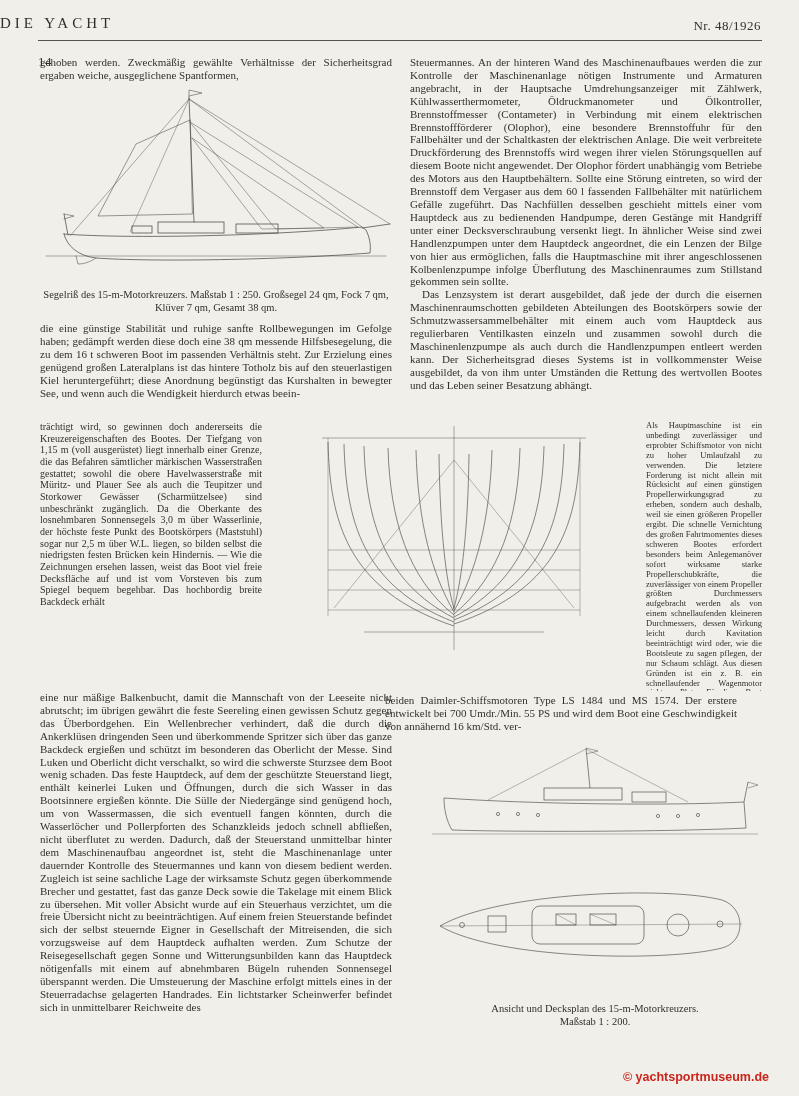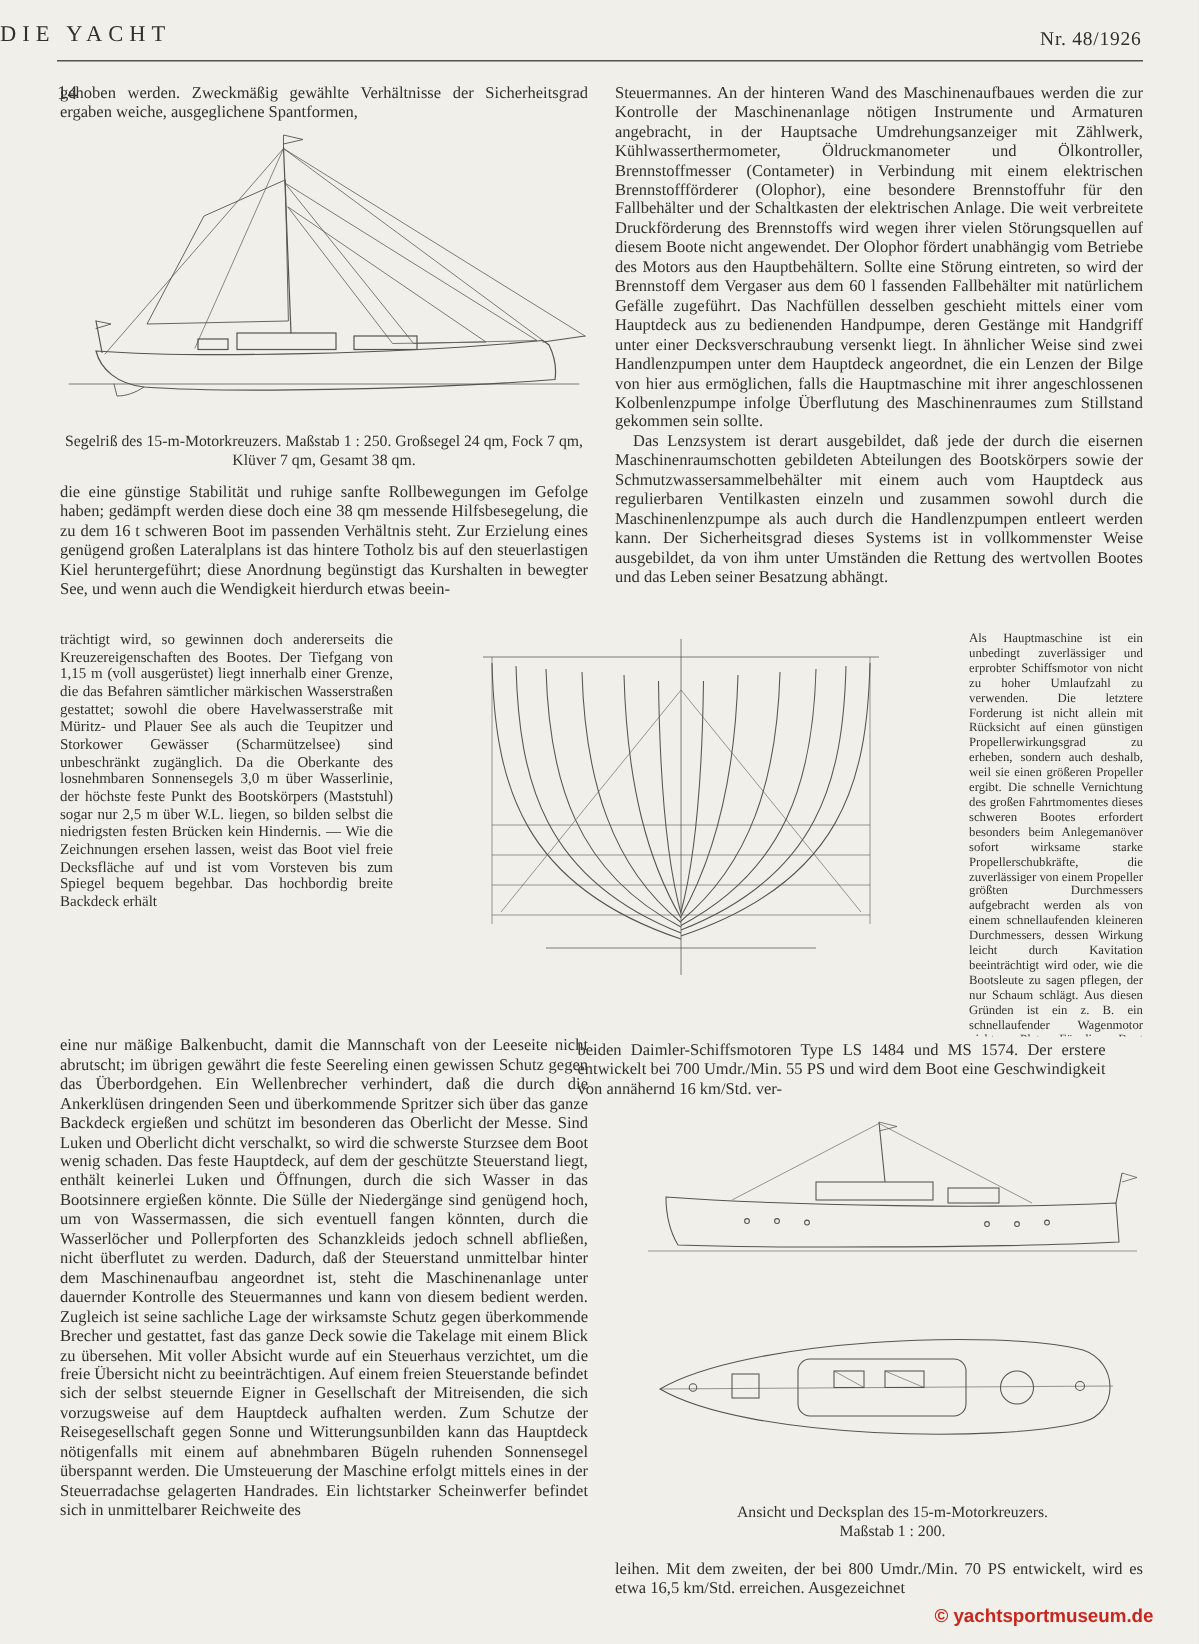--- a/index.html
+++ b/index.html
@@ -166,17 +166,16 @@
         <circle cx="292" cy="184" r="3"></circle>
         <circle cx="34" cy="185" r="2.5"></circle>
       </g>
     </svg>
   </div>
   <div class="abs caption" style="left:428px;top:1002px;width:334px;">
     <div>Ansicht und Decksplan des 15-m-Motorkreuzers.</div>
     <div>Maßstab 1 : 200.</div>
   </div>
 
-  <div class="abs body-text" style="left:410px;top:1040px;width:352px;height:28px;">leihen. Mit dem zweiten, der bei 800 Umdr./Min. 70 PS entwickelt, wird es etwa 16,5 km/Std. erreichen. Ausgezeichnet</div>
 
   <div class="abs watermark">© yachtsportmuseum.de</div>
 
 </div>
 
 </body></html>

